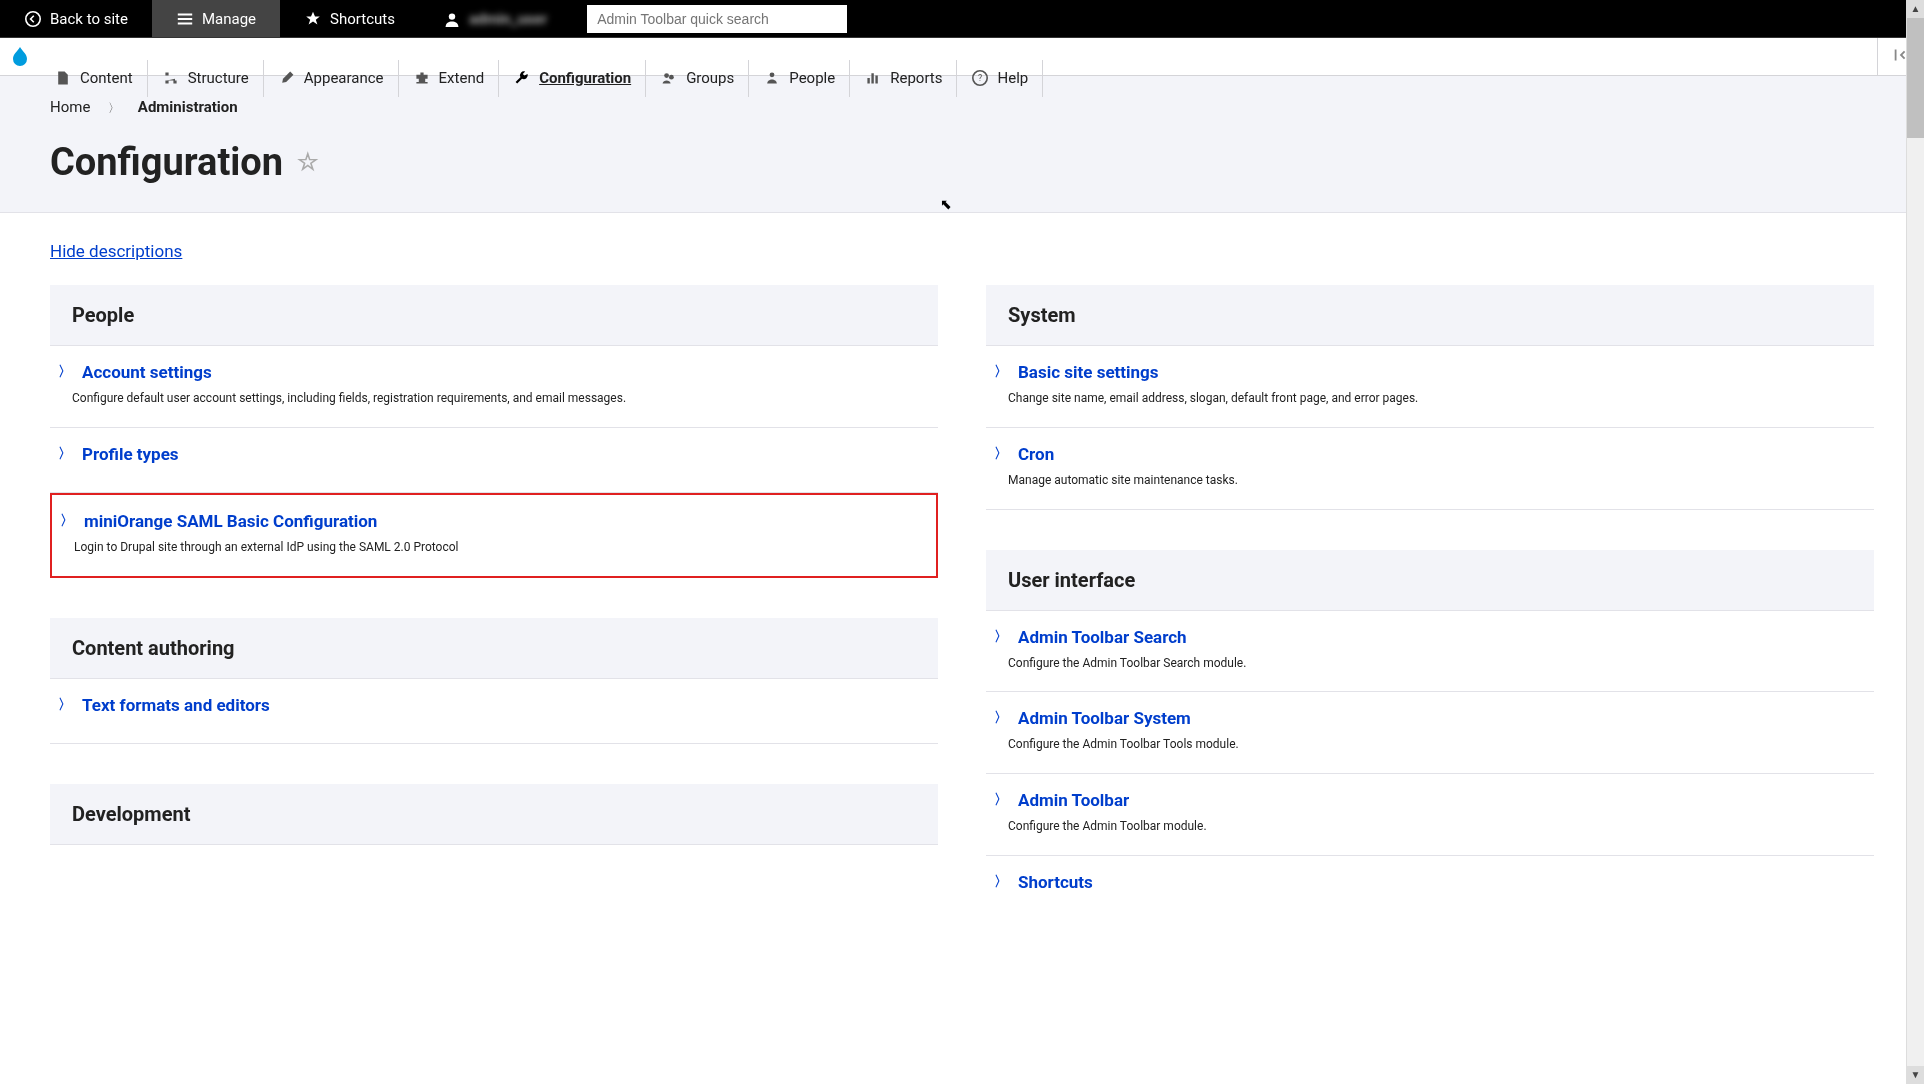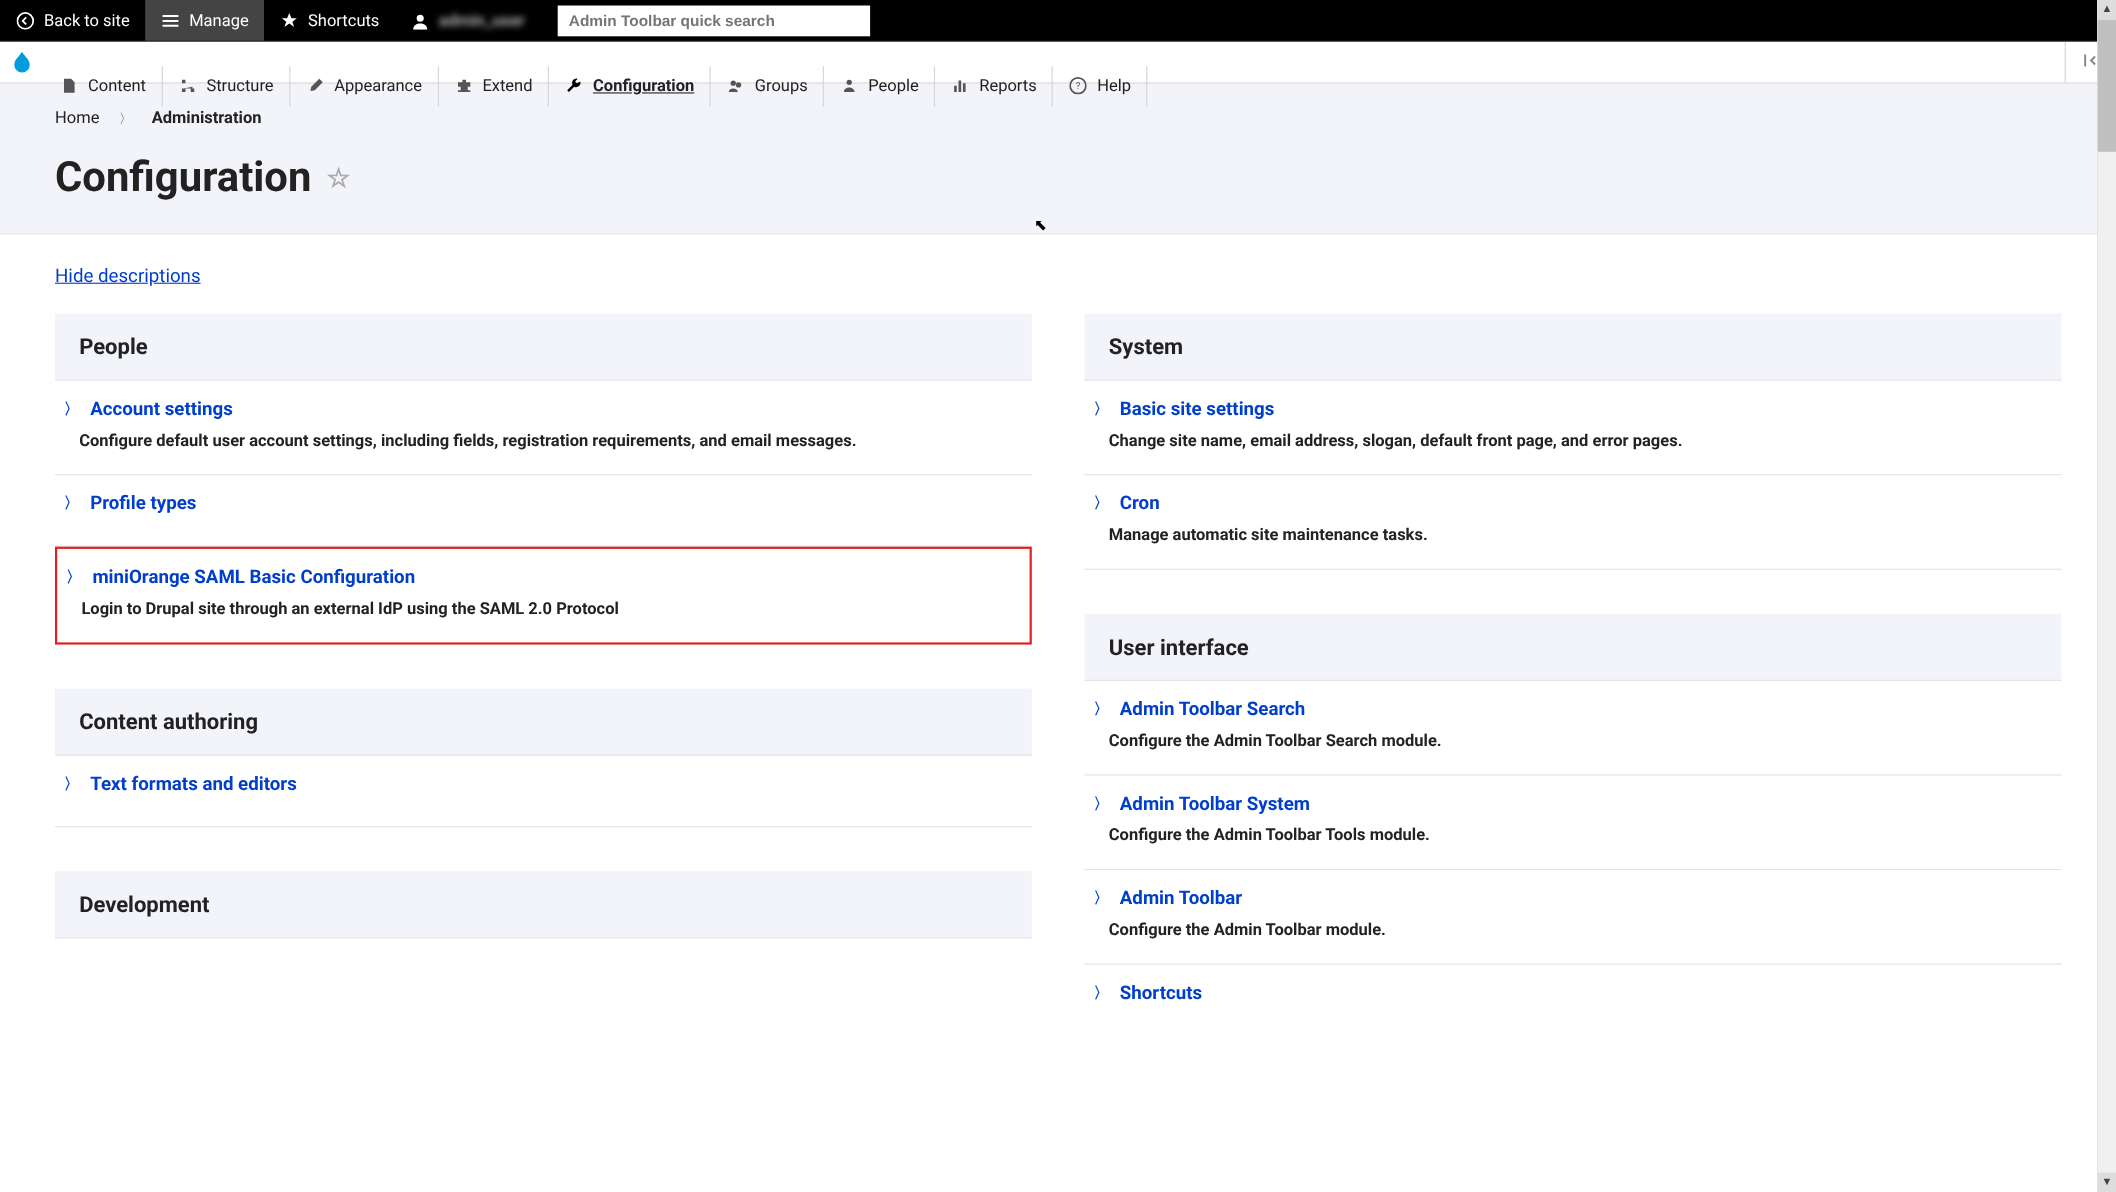--- a/index.html
+++ b/index.html
@@ -1,26 +1,26 @@
 <!DOCTYPE html>
 <html><head>
 <meta charset="utf-8">
 <style>
   * { box-sizing: border-box; margin: 0; padding: 0; }
   body { font-family: -apple-system, BlinkMacSystemFont, "Segoe UI", Roboto, sans-serif; background: #fff; color: #222; }
 
   
   .toolbar { background: #000; color: #fff; display: flex; align-items: center; height: 38px; border-bottom: 1px solid #333; }
-  .toolbar-item { display: flex; align-items: center; gap: 8px; padding: 0 14px; height: 100%; font-size: 15px; cursor: pointer; }
+  .toolbar-item { display: flex; align-items: center; gap: 8px; padding: 0 24px; height: 100%; font-size: 15px; cursor: pointer; }
   .toolbar-item.active { background: #444; }
   .toolbar-item .icn { width: 18px; height: 18px; display: inline-flex; align-items: center; justify-content: center; }
   .toolbar-item .icn svg { fill: #fff; }
   .toolbar-user { color: #aaa; font-weight: bold; filter: blur(3px); }
   .search-box { margin-left: 16px; }
-  .search-box input { width: 284px; height: 28px; padding: 4px 10px; font-size: 14px; border: none; background: #fff; color: #666; font-weight: bold; }
+  .search-box input { width: 260px; height: 28px; padding: 4px 10px; font-size: 14px; border: none; background: #fff; color: #666; }
 
   
   .admin-menu { background: #fff; border-bottom: 1px solid #d4d4d8; display: flex; height: 38px; align-items: center; position: relative; }
   .drupal-logo { width: 40px; display: flex; align-items: center; justify-content: center; }
   .admin-tab { display: flex; align-items: center; gap: 8px; padding: 0 14px; height: 100%; font-size: 15px; color: #222; border-right: 1px solid #d4d4d8; cursor: pointer; margin-top: 43px; }
   .admin-tab.active { font-weight: bold; text-decoration: underline; }
   .admin-tab .icn { width: 18px; height: 18px; display: inline-flex; align-items: center; justify-content: center; }
   .admin-tab .icn svg { fill: #555; }
   .admin-tab.active .icn svg { fill: #000; }
   .collapse-btn { margin-left: auto; padding: 0 14px; height: 100%; display: flex; align-items: center; border-left: 1px solid #d4d4d8; cursor: pointer; }
@@ -39,21 +39,21 @@
 
   .cols { display: flex; gap: 48px; }
   .col { flex: 1; }
 
   .panel { margin-bottom: 40px; }
   .panel-head { background: #f3f4f9; padding: 18px 22px; font-size: 20px; font-weight: bold; border-bottom: 1px solid #e2e2e8; }
   .panel-items { }
   .pitem { padding: 16px 22px 20px; border-bottom: 1px solid #e2e2e8; }
   .pitem-link { display: flex; align-items: center; gap: 10px; color: #003ecc; font-weight: bold; font-size: 17px; cursor: pointer; margin-bottom: 8px; }
   .pitem-link .chev { color: #003ecc; font-weight: bold; font-size: 14px; margin-left: -14px; }
-  .pitem-desc { color: #222; font-size: 15px; line-height: 1.4; font-weight: bold; }
+  .pitem-desc { color: #222; font-size: 12px; line-height: 1.4; }
   .highlight { border: 2px solid #e02020; }
 
   
   .scrollbar { position: fixed; right: 0; top: 0; width: 18px; height: 100%; background: #f0f0f0; border-left: 1px solid #ddd; }
   .scrollbar-thumb { position: absolute; top: 0; width: 100%; height: 120px; background: #c0c0c0; }
   .scroll-arrow { position: absolute; width: 100%; height: 18px; background: #ddd; font-size: 10px; text-align: center; line-height: 18px; color: #444; }
   .scroll-arrow.up { top: 0; }
   .scroll-arrow.down { bottom: 0; }
 
   .cursor { position: fixed; left: 940px; top: 196px; font-size: 14px; color:#000; pointer-events: none; }

